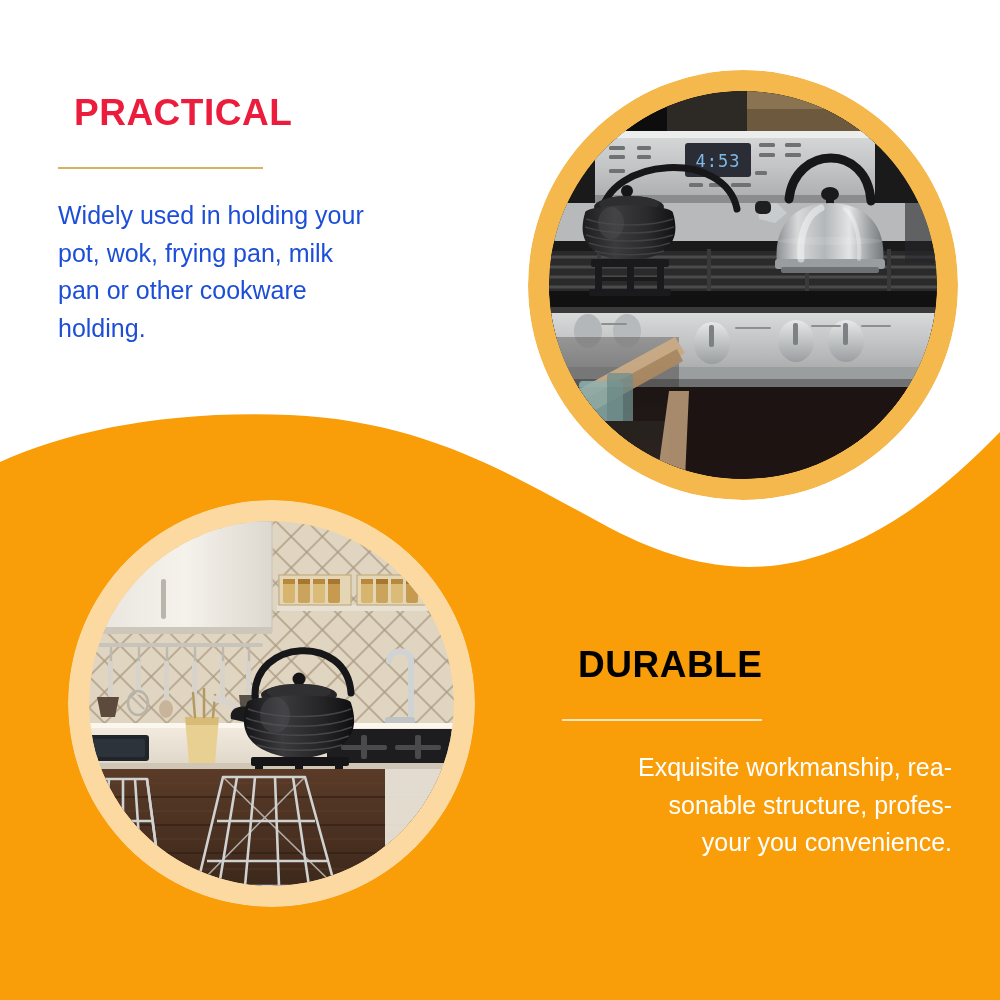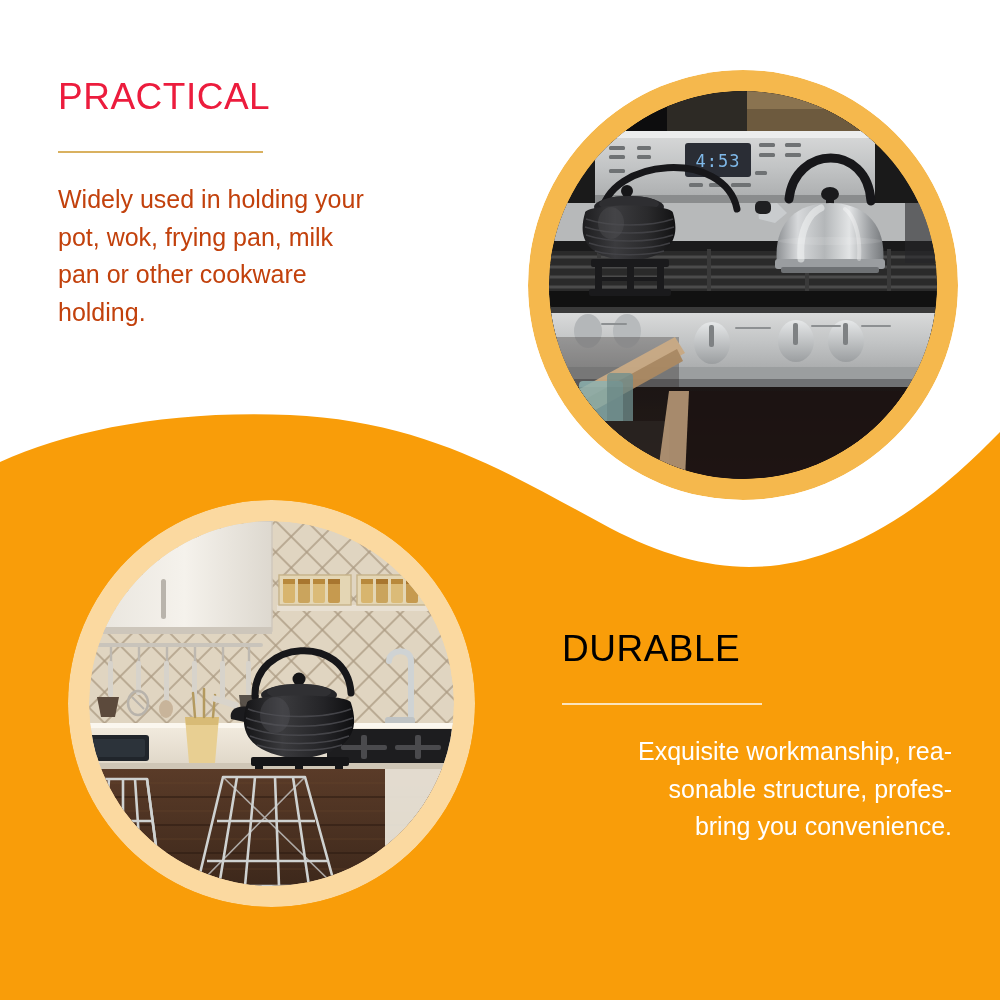--- a/index.html
+++ b/index.html
@@ -15,41 +15,41 @@
   
   #wave-layer{position:absolute;inset:0;width:1000px;height:1000px;}
 
   
   .text-block{position:absolute;}
   #practical-block{left:58px;top:78px;width:420px;}
   #durable-block{left:562px;top:630px;width:400px;}
 
   .heading{
     font-size:37px;
-    font-weight:normal;
+    font-weight:bold;
     letter-spacing:0.5px;
     line-height:1.0;
-    margin:0;
+    margin:16px;
   }
   #practical-heading{color:#EC1C3D;}
   #durable-heading{color:#000000;}
 
   .divider{
     height:2px;border:0;margin:0;
   }
   #practical-divider{width:205px;margin-top:36px;background:#D9B160;}
   #durable-divider{width:200px;margin-top:36px;background:#FBE4BE;}
 
   .body-text{
     font-size:25px;
     line-height:1.50;
     margin:0;
     padding-top:28px;
   }
-  #practical-body{color:#c2410c;width:400px;}
+  #practical-body{color:#1d4ed8;width:400px;}
   #durable-body{color:#FFFFFF;width:390px;text-align:right;}
   .body-text span{display:block;white-space:pre;}
 
   
   .medallion{position:absolute;border-radius:50%;overflow:hidden;}
   .ring{position:absolute;border-radius:50%;}
   .photo{position:absolute;border-radius:50%;overflow:hidden;text-decoration:underline;}
 
   #medallion-top-right{left:528px;top:70px;width:430px;height:430px;}
   #medallion-top-right .ring{inset:0;background:#F5B84D;}
@@ -464,17 +464,17 @@
       <span>holding.</span>
     </p>
   </div>
 
   <div class="text-block" id="durable-block">
     <h2 class="heading" id="durable-heading">DURABLE</h2>
     <hr class="divider" id="durable-divider">
     <p class="body-text" id="durable-body">
       <span>Exquisite workmanship, rea-</span>
       <span>sonable structure, profes-</span>
-      <span>bring you convenience.</span>
+      <span>your you convenience.</span>
     </p>
   </div>
 
 </div>
 
 </body></html>

